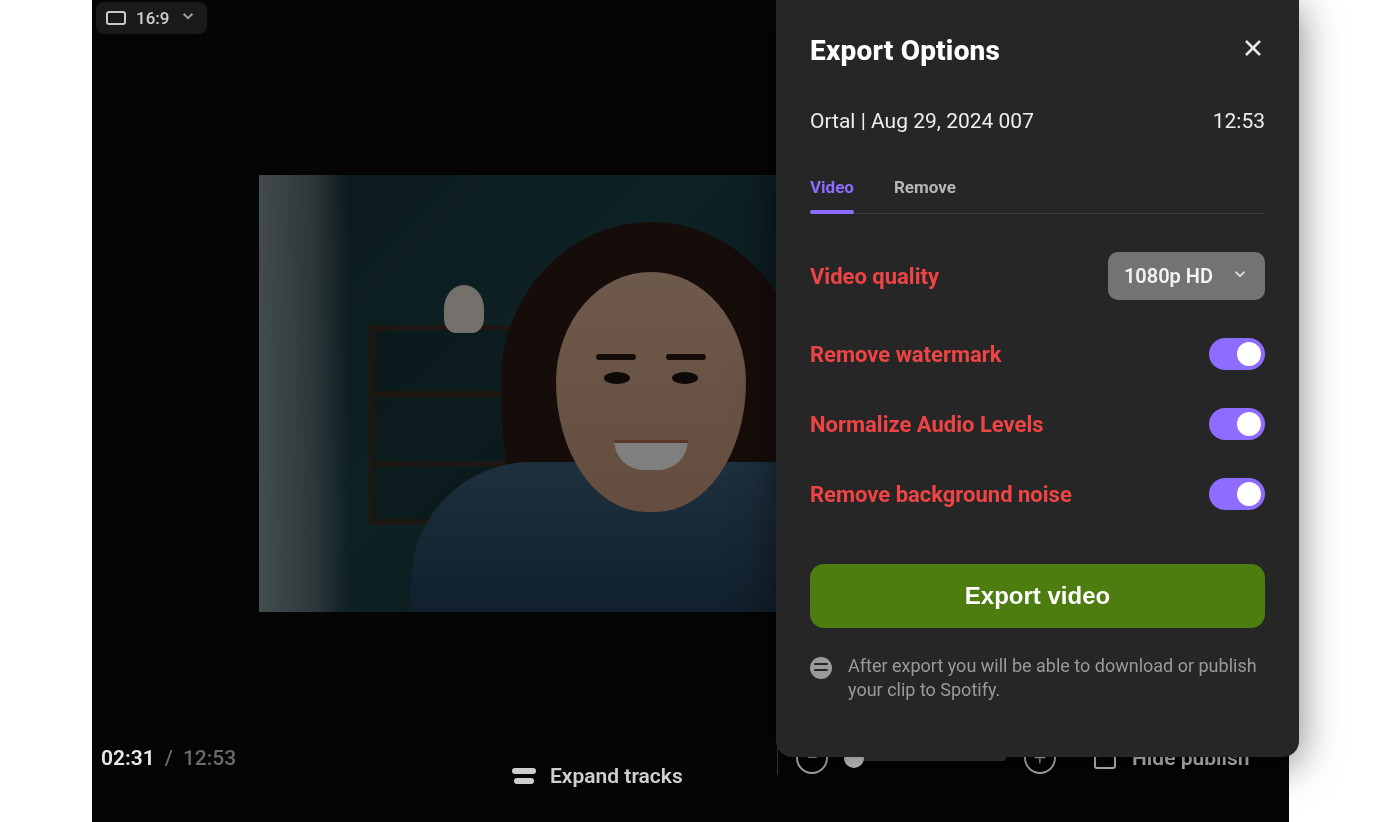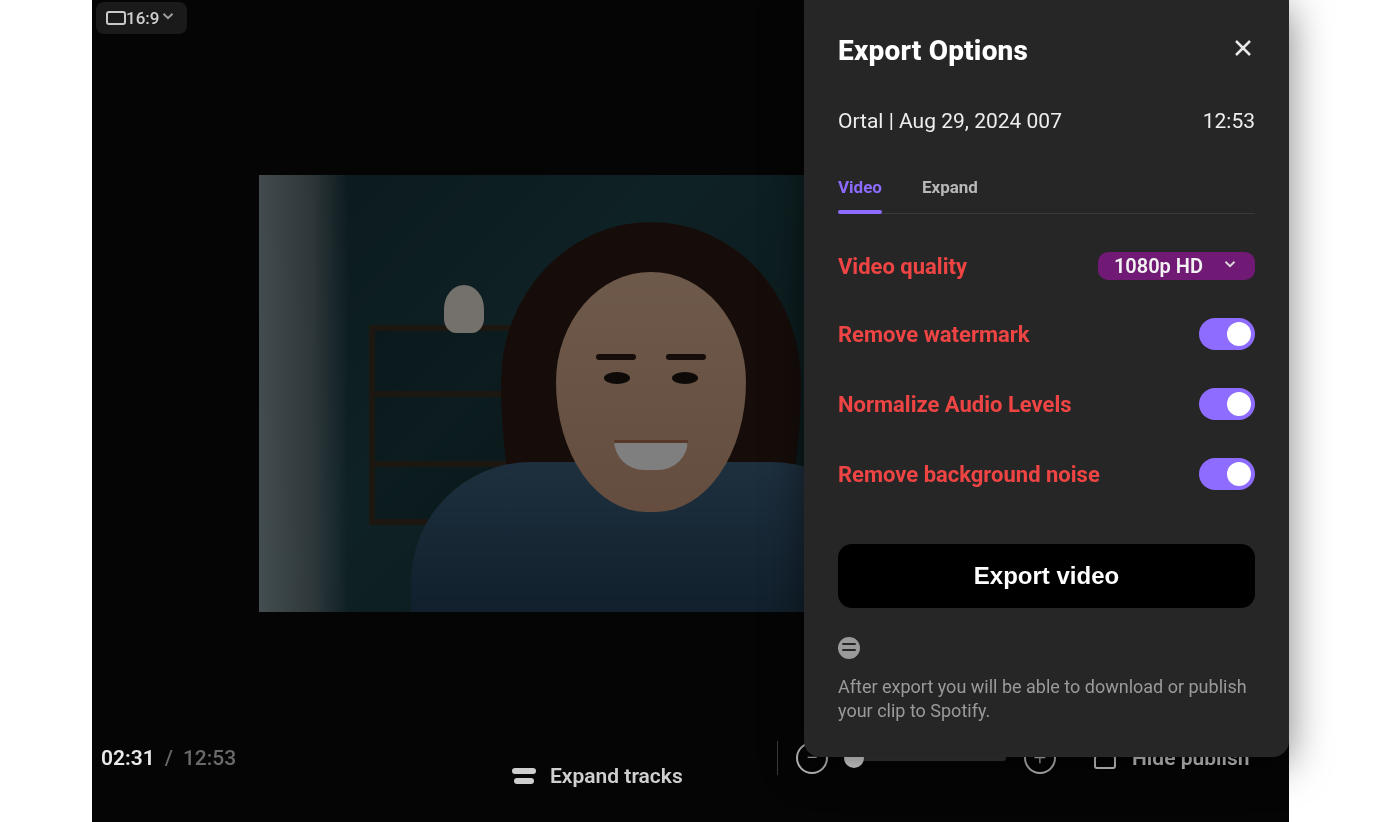--- a/index.html
+++ b/index.html
@@ -23,20 +23,21 @@
   .aspect-chip {
     position: absolute;
     left: 96px;
     top: 2px;
     height: 32px;
     padding: 0 10px;
     background: #1a1a1a;
     border-radius: 8px;
     display: flex;
     align-items: center;
+    gap: 10px;
     color: #d0d0d0;
     font-size: 17px;
     font-weight: 500;
   }
   .aspect-chip .rect-icon {
     width: 20px;
     height: 14px;
     border: 2px solid #c8c8c8;
     border-radius: 3px;
   }
@@ -214,22 +215,22 @@
     border-left:5px solid transparent;
     border-right:5px solid transparent;
     border-top:7px solid #cfcfcf;
     transform:translateX(-50%);
   }
 
   
   .export-panel {
     position: absolute;
     top: 0;
-    left: 804px;
-    width: 485px;
+    left: 776px;
+    width: 523px;
     height: 757px;
     background: #262626;
     border-radius: 0 0 16px 16px;
     color: #fff;
     box-shadow: 0 8px 40px rgba(0,0,0,.5);
   }
   .panel-inner { padding: 0 34px; }
   .panel-header {
     display:flex; align-items:center; justify-content:space-between;
     padding-top: 34px;
@@ -260,23 +261,23 @@
     content:""; position:absolute; left:0; right:0; bottom:-1px;
     height:4px; background:#8e6cff; border-radius:2px;
   }
   .option-row {
     display:flex; justify-content:space-between; align-items:center;
     margin-top: 38px;
   }
   .option-row:first-of-type { margin-top: 44px; }
   .option-label { font-size: 22px; font-weight:700; color:#ef4444; }
   .select {
-    background:#701a75;
+    background:#737373;
     border-radius:10px;
-    padding: 2px 16px;
+    padding: 12px 16px;
     display:flex; align-items:center; gap:18px;
     font-size:20px; font-weight:600;
     color:#f2f2f2;
   }
   .select .chev { color:#d9d9d9; }
   .toggle {
     width:56px; height:32px;
     background:#8e6cff;
     border-radius:16px;
     position:relative;
@@ -284,35 +285,34 @@
   .toggle::after{
     content:""; position:absolute;
     right:4px; top:4px;
     width:24px; height:24px;
     background:#fff; border-radius:50%;
   }
   .export-btn {
     margin-top: 54px;
     width:100%;
     height:64px;
-    background:#000000;
+    background:#4d7c0f;
     border:none;
     border-radius:14px;
     font-size:24px;
     font-weight:700;
     color:#fff;
     cursor:pointer;
   }
   .footer-note {
     display:flex; gap:16px; align-items:flex-start;
     margin-top: 26px;
     color:#9a9a9a;
     font-size:18px;
     line-height:1.35;
-    flex-direction:column;
   }
   .spotify-icon {
     width:22px; height:22px; border-radius:50%;
     background:#9a9a9a;
     flex-shrink:0;
     position:relative;
     margin-top:3px;
   }
   .spotify-icon::before, .spotify-icon::after {
     content:""; position:absolute; left:4px; right:4px;
@@ -397,21 +397,21 @@
       </div>
     </div>
 
     <div class="file-row">
       <span>Ortal | Aug 29, 2024 007</span>
       <span>12:53</span>
     </div>
 
     <div class="tabs">
       <div class="tab active">Video</div>
-      <div class="tab">Expand</div>
+      <div class="tab">Remove</div>
     </div>
 
     <div class="option-row">
       <span class="option-label">Video quality</span>
       <div class="select">
         <span>1080p HD</span>
         <span class="chev">
           <svg class="chev-svg" viewBox="0 0 24 24" fill="none" stroke="currentColor" stroke-width="2.5">
               <polyline points="6 9 12 15 18 9"></polyline>
             </svg>

